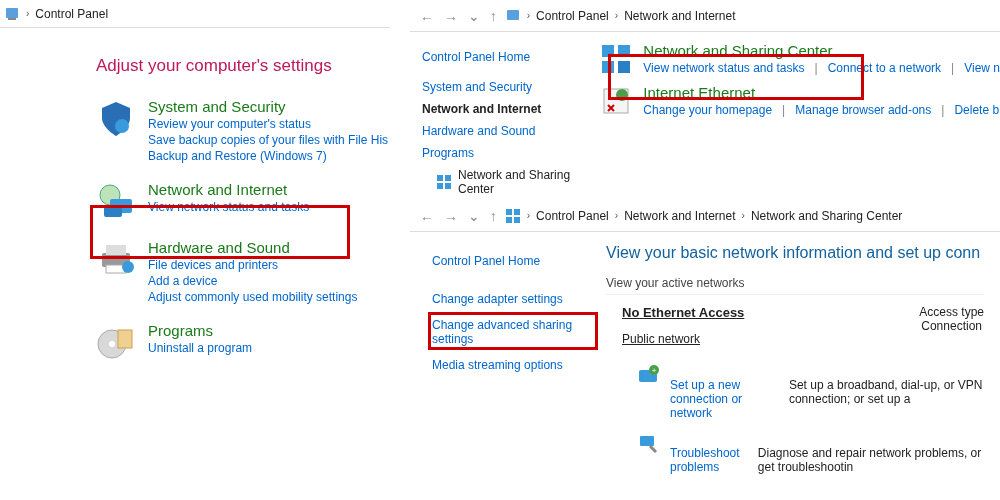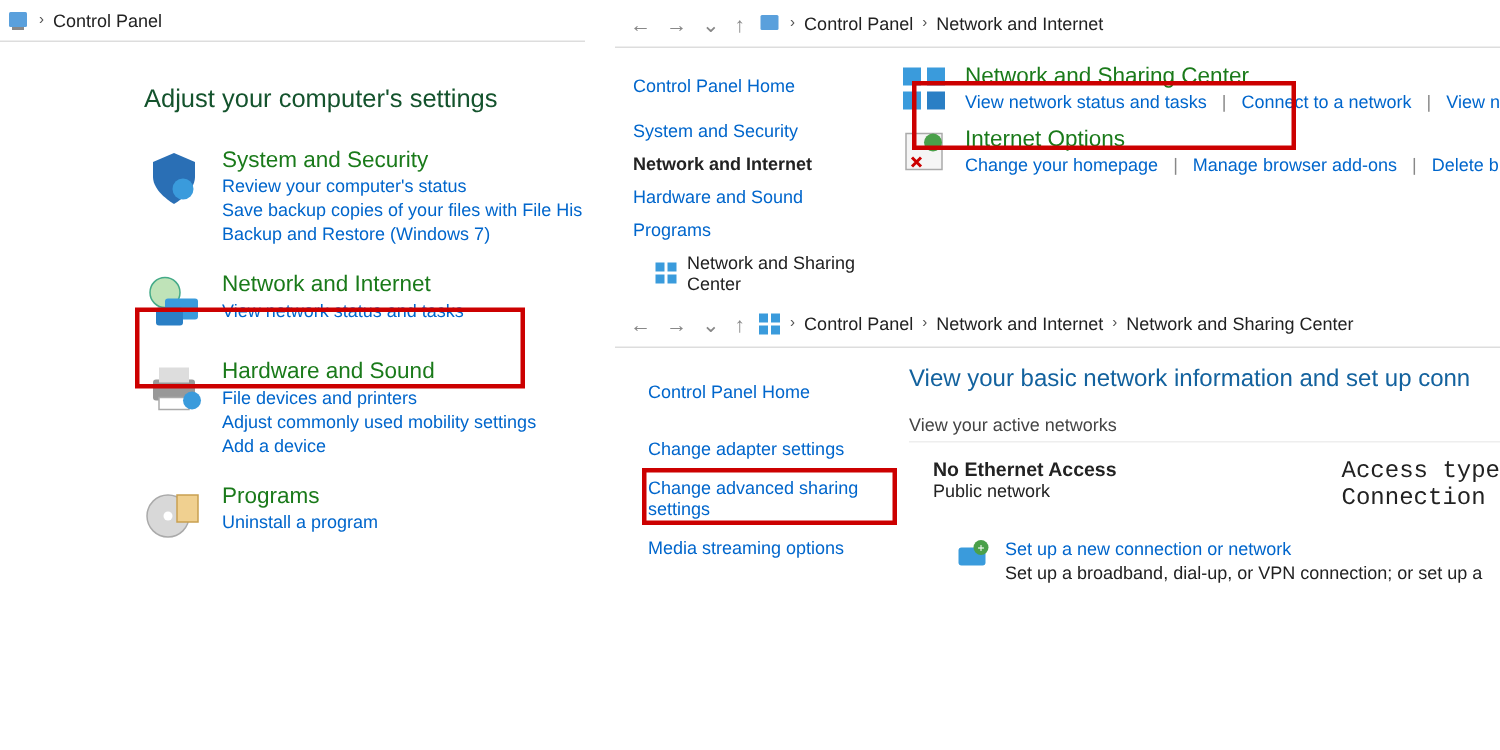--- a/index.html
+++ b/index.html
@@ -6,21 +6,21 @@
   body { font-family: "Segoe UI", Tahoma, sans-serif; font-size: 12px; color: #222; background: #fff; width: 1000px; height: 500px; overflow: hidden; position: relative; }
   a, .link { color: #0066cc; cursor: pointer; }
   .green { color: #1a7a1a; }
   .sep { color: #888; padding: 0 4px; }
 
   
   .panel-left { position: absolute; left: 0; top: 0; width: 390px; height: 500px; }
   .cp-bar { height: 28px; border-bottom: 1px solid #ddd; display: flex; align-items: center; padding-left: 4px; gap: 6px; }
   .chev { font-size: 10px; color: #555; }
   .cp-body { padding: 18px 0 0 28px; }
-  .adjust { color: #14532d; font-size: 17px; margin: 10px 0 22px 68px; }
+  .adjust { color: #be185d; font-size: 17px; margin: 10px 0 22px 68px; }
   .cat { display: flex; gap: 12px; margin-bottom: 18px; padding-left: 68px; position: relative; }
   .cat-icon { width: 40px; height: 40px; flex: 0 0 40px; display:flex; align-items:center; justify-content:center; }
   .cat-text { display: flex; flex-direction: column; gap: 2px; }
   .cat-title { font-size: 15px; }
   .cat-link { font-size: 12px; }
   .hl-red { position: absolute; border: 3px solid #c00; }
   .hl1 { left: 90px; top: 205px; width: 260px; height: 54px; }
 
   
   .panel-tr { position: absolute; left: 410px; top: 0; width: 590px; height: 200px; }
@@ -36,30 +36,30 @@
   .item-icon { width: 34px; height: 34px; flex:0 0 34px; display:flex;align-items:center;justify-content:center; }
   .item-text { display:flex; flex-direction:column; gap:2px; }
   .sublinks { display:flex; gap:6px; font-size:12px; flex-wrap: nowrap; white-space: nowrap; overflow:hidden; }
   .hl2 { left: 608px; top: 54px; width: 256px; height: 46px; }
 
   
   .panel-br { position: absolute; left: 410px; top: 200px; width: 590px; height: 300px; }
   .br-body { display:flex; }
   .br-side { width: 196px; padding: 16px 6px 0 22px; }
   .br-side div { padding: 6px 0; font-size: 12px; }
-  .br-main { flex:1; padding: 12px 0 0 0; overflow:hidden; }
+  .br-main { flex:1; padding: 12px 16px 0 0; overflow:hidden; }
   .br-title { color:#13629e; font-size: 16px; margin-bottom: 14px; white-space:nowrap; }
   .section-lbl { font-size:12px; color:#444; margin: 6px 0 10px 0; border-bottom:1px solid #eee; padding-bottom:4px; }
   .net-row { display:flex; justify-content:space-between; padding-left:16px; margin-bottom:18px; }
-  .net-left { display:flex; flex-direction:column; gap:0; }
+  .net-left { display:flex; flex-direction:column; gap:12px;text-decoration:underline; }
   .net-name { font-weight:bold; font-size:13px; }
-  .net-right { text-align:left; font-size:16px; white-space:nowrap;font-family:Liberation Mono, monospace; }
+  .net-right { text-align:center; font-size:12px; white-space:nowrap; }
   .chg-item { display:flex; gap:10px; padding-left:30px; margin-bottom:12px; }
   .chg-icon { width:24px; height:24px; flex:0 0 24px; display:flex;align-items:center;justify-content:center; }
-  .chg-text { display:flex; flex-direction:column; gap:2px; }
+  .chg-text { display:flex; flex-direction:row; gap:2px;margin-top:14px; }
   .hl3 { left: 428px; top: 312px; width: 170px; height: 38px; }
 
   
   svg { display:block; }
 </style>
 </head>
 <body>
 
 <div class="panel-left">
   <div class="cp-bar">
@@ -109,22 +109,22 @@
         <svg width="40" height="40">
             <rect x="6" y="14" width="28" height="14" fill="#999" rx="2"></rect>
             <rect x="10" y="6" width="20" height="10" fill="#ddd"></rect>
             <rect x="10" y="26" width="20" height="8" fill="#fff" stroke="#aaa"></rect>
             <circle cx="32" cy="28" r="6" fill="#3a9bdc"></circle>
           </svg>
       </div>
       <div class="cat-text">
         <span class="green cat-title">Hardware and Sound</span>
         <span class="link cat-link">File devices and printers</span>
+        <span class="link cat-link">Add a device</span>
         <span class="link cat-link">Adjust commonly used mobility settings</span>
-        <span class="link cat-link">Add a device</span>
       </div>
     </div>
 
     <div class="cat">
       <div class="cat-icon">
         <svg width="40" height="40">
             <circle cx="16" cy="22" r="14" fill="#d8d8d8" stroke="#aaa"></circle>
             <circle cx="16" cy="22" r="3" fill="#fff"></circle>
             <rect x="22" y="8" width="14" height="18" fill="#f0d090" stroke="#c9a050"></rect>
           </svg>
@@ -197,21 +197,21 @@
       </div>
       <div class="item-row">
         <div class="item-icon">
             <svg width="32" height="32">
               <rect x="4" y="4" width="24" height="24" fill="#f5f5f5" stroke="#aaa"></rect>
               <circle cx="22" cy="10" r="6" fill="#4aa04a"></circle>
               <path d="M8 20 L14 26 M14 20 L8 26" stroke="#c00" stroke-width="2"></path>
             </svg>
           </div>
         <div class="item-text">
-          <span class="green" style="font-size:15px">Internet Options</span>
+          <span class="green" style="font-size:15px">Internet Ethernet</span>
           <div class="sublinks">
             <span class="link">Change your homepage</span>
               <span class="sep">|</span>
             <span class="link">Manage browser add-ons</span>
               <span class="sep">|</span>
             <span class="link">Delete b</span>
           </div>
         </div>
       </div>
     </div>
@@ -267,16 +267,28 @@
               <rect x="3" y="6" width="18" height="12" fill="#3a9bdc" rx="2"></rect>
               <circle cx="18" cy="6" r="5" fill="#4aa04a"></circle>
               <text x="18" y="9" font-size="8" fill="#fff" text-anchor="middle">+</text>
             </svg>
           </div>
         <div class="chg-text">
           <span class="link">Set up a new connection or network</span>
           <span>Set up a broadband, dial-up, or VPN connection; or set up a</span>
         </div>
       </div>
+      <div class="chg-item">
+        <div class="chg-icon">
+            <svg width="24" height="24">
+              <rect x="4" y="4" width="14" height="10" fill="#3a9bdc" rx="1"></rect>
+              <path d="M14 14 L20 20" stroke="#888" stroke-width="3"></path>
+            </svg>
+          </div>
+        <div class="chg-text">
+          <span class="link">Troubleshoot problems</span>
+          <span>Diagnose and repair network problems, or get troubleshootin</span>
+        </div>
+      </div>
     </div>
   </div>
 </div>
 <div class="hl-red hl3"></div>
 
 </body></html>

